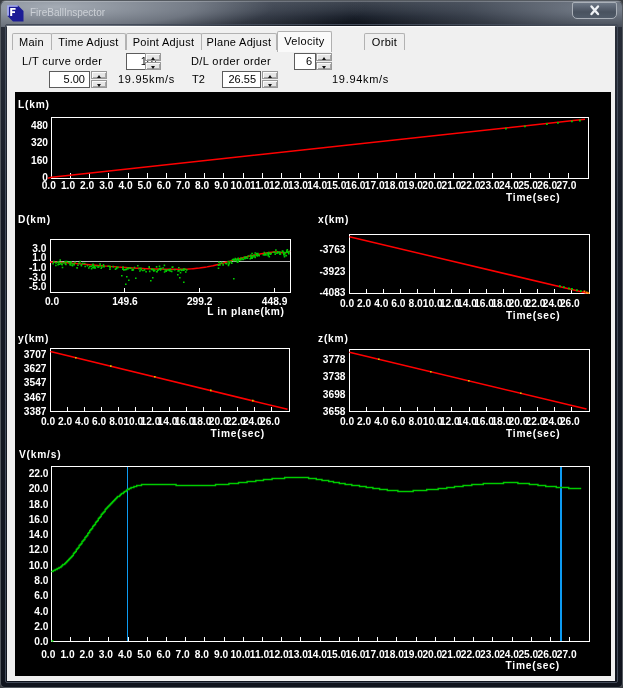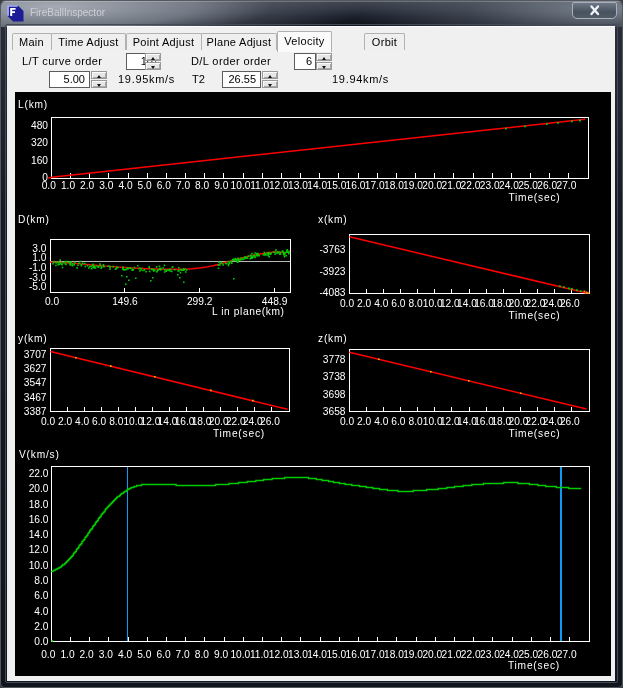--- a/index.html
+++ b/index.html
@@ -26,21 +26,21 @@
   font-size:11px; letter-spacing:0.3px; color:#000; text-align:center; line-height:17px; }
 .tabsel { position:absolute; top:4.5px; height:21px; background:#fafafa; border:1px solid #b0b0b0; border-bottom:none;
   border-radius:2px 2px 0 0; font-size:11px; letter-spacing:0.3px; color:#000; text-align:center; line-height:18px; z-index:5; }
 .lab { position:absolute; font-size:11px; letter-spacing:0.4px; color:#000; }
 .ebox { position:absolute; background:#fff; border:1px solid #5c5c5c; font-size:11px; color:#000; text-align:right; }
 .spin { position:absolute; width:16px; }
 .spinbtn { position:relative; width:16px; height:8px; background:#e6e6e6; border:1px solid #999;
   box-shadow:inset 1px 1px 0 #fbfbfb, inset -1px -1px 0 #a8a8a8; }
 .arr-up { position:absolute; left:5px; top:3px; width:0; height:0; border-left:2.5px solid transparent; border-right:2.5px solid transparent; border-bottom:3px solid #111; }
 .arr-dn { position:absolute; left:5px; top:3px; width:0; height:0; border-left:2.5px solid transparent; border-right:2.5px solid transparent; border-top:3px solid #111; }
-#blackpanel { position:absolute; left:15px; top:92px; width:596px; height:584px; background:#000; }
+#blackpanel { position:absolute; left:15px; top:92px; width:596px; height:584px; background:#000;font-weight:bold; }
 svg text { font-family:"Liberation Sans",sans-serif; }
 </style></head>
 <body>
 <div id="win">
  <div id="winbg"></div>
  <div id="titlebar"></div>
  <div id="innerline"></div>
  <svg id="icon" style="position:absolute;left:6px;top:4px" width="19" height="19" viewBox="0 0 19 19">
    <path d="M1.5 1.5 L12 1.5 L17.5 7 L17.5 17.5 L7 17.5 L1.5 12 Z" fill="#1c1c96"></path>
    <path d="M2 11.8 L2 2 L11.8 2" stroke="#b0b6f2" stroke-width="1.7" fill="none"></path>

